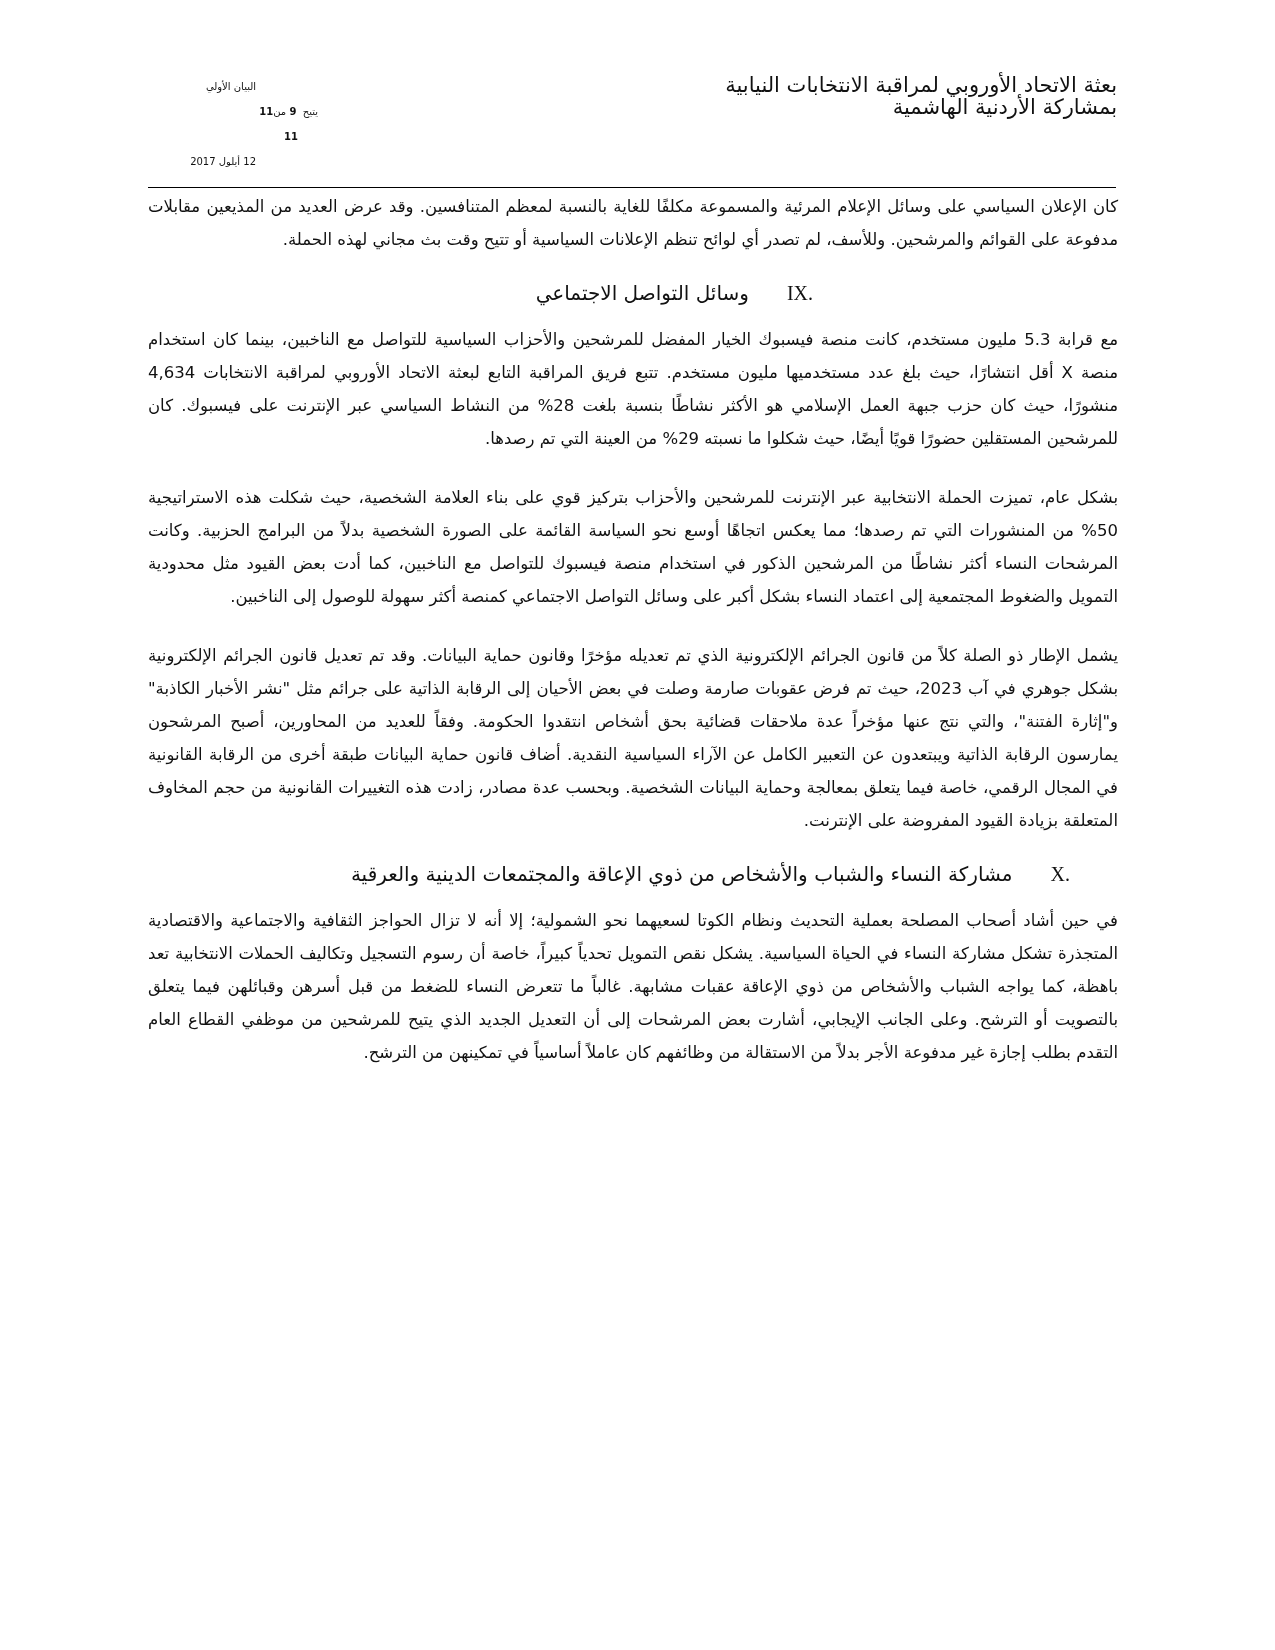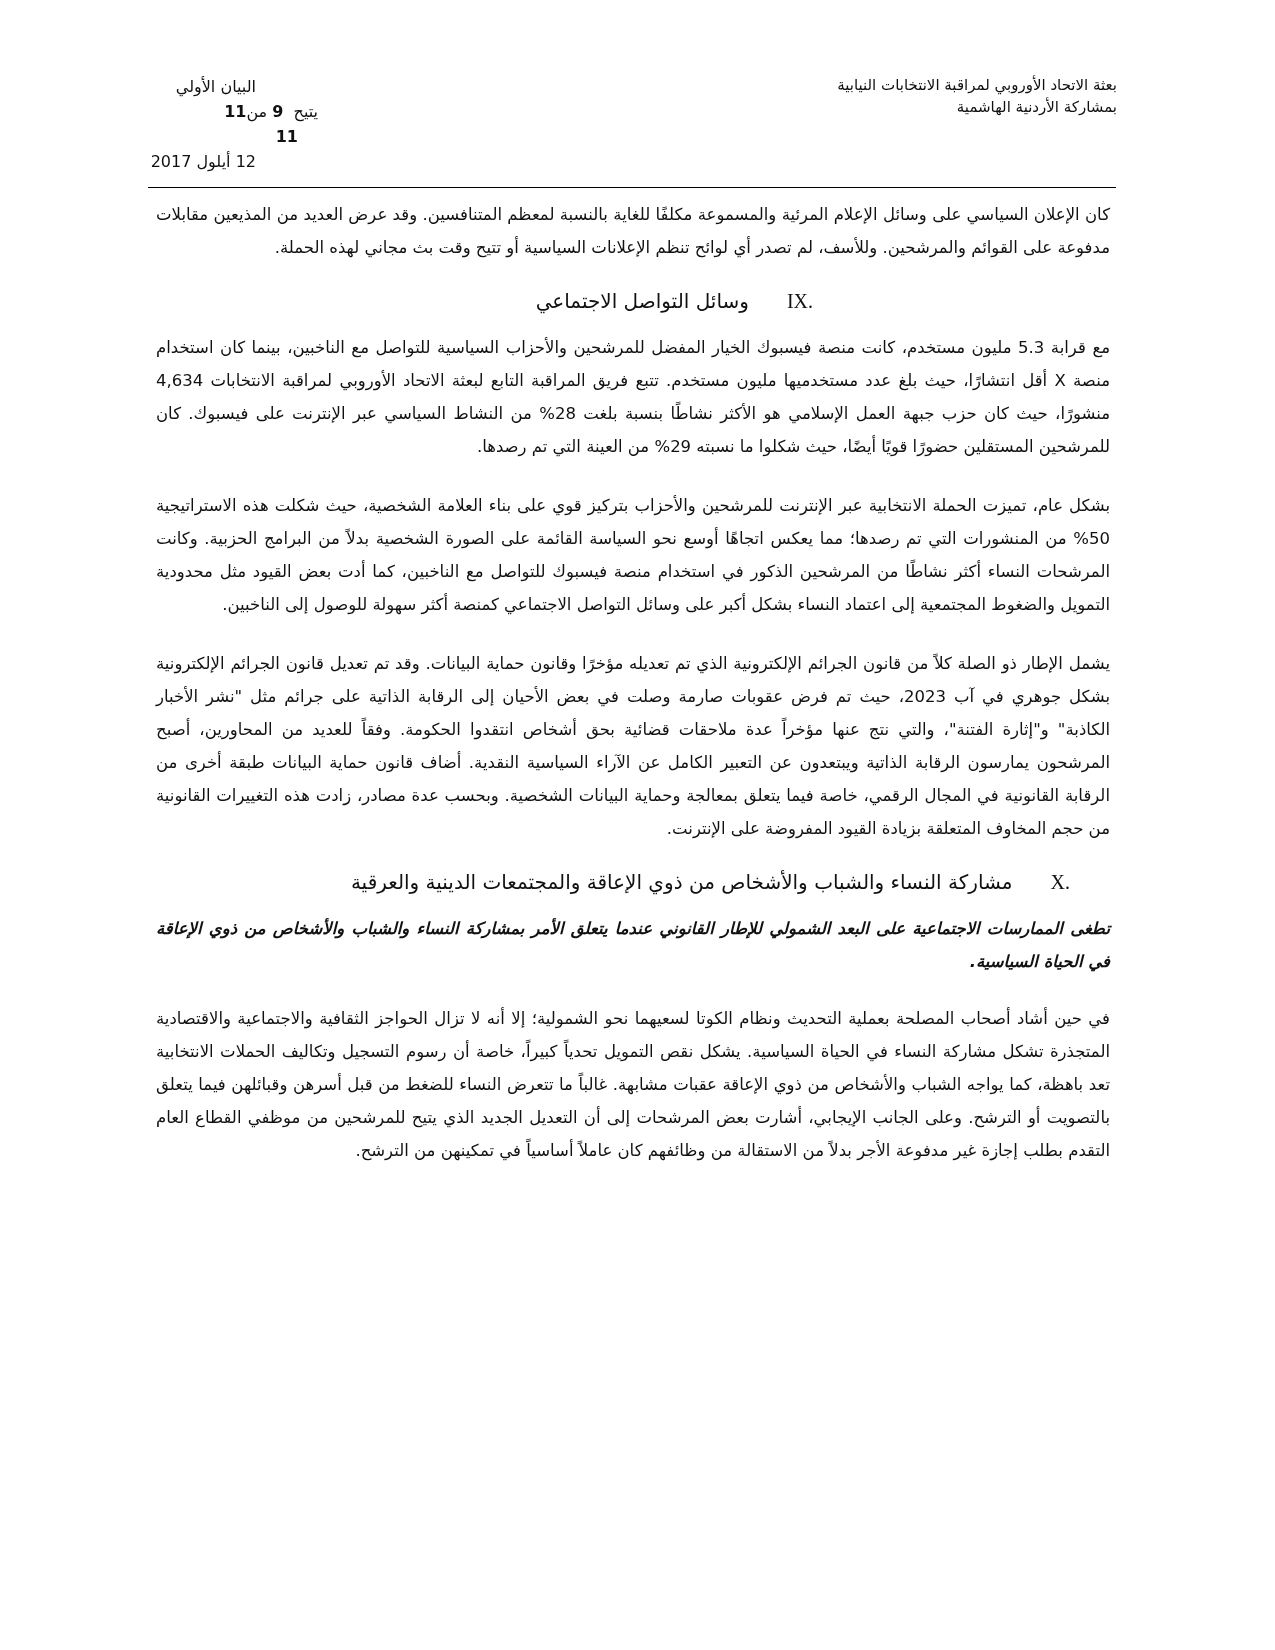--- a/index.html
+++ b/index.html
@@ -1,36 +1,36 @@
 <!DOCTYPE html>
 <html><head>
 <meta charset="utf-8">
 <style>
   html, body { margin: 0; padding: 0; background: #ffffff; }
   body { width: 1275px; height: 1650px; position: relative; overflow: hidden; color: #111; }
   .page { position: absolute; left: 0; top: 0; width: 1275px; height: 1650px; }
   .hdr-right {
     position: absolute; right: 158px; top: 74px; direction: rtl; text-align: right;
-    font-family: "DejaVu Sans", sans-serif; font-size: 15px; line-height: 22px;
+    font-family: "DejaVu Sans", sans-serif; font-size: 21px; line-height: 22px;
   }
   .hdr-left {
     position: absolute; left: 148px; top: 74px; width: 170px; direction: rtl; text-align: right;
-    font-family: "DejaVu Sans", sans-serif; font-size: 16px; line-height: 25px;
+    font-family: "DejaVu Sans", sans-serif; font-size: 10px; line-height: 25px;
   }
   .hdr-left .l1 { padding-right: 62px; }
   .hdr-left .l2 { padding-right: 0; }
   .hdr-left .l3 { padding-right: 20px; font-weight: bold; }
   .hdr-left .l4 { padding-right: 62px; }
   .hdr-left b { font-weight: bold; }
   .rule { position: absolute; left: 148px; width: 968px; top: 187px; height: 0; border-top: 1.5px solid #000; }
   .content {
     position: absolute; left: 148px; top: 190px; width: 970px; direction: rtl; text-align: justify;
     font-family: "DejaVu Sans", sans-serif; font-size: 16.5px; line-height: 33px;
   }
-  .content p { margin: 8px; text-align-last: right; }
+  .content p { margin: 0; text-align-last: right; }
   .content p.para { margin-bottom: 26px; }
   .sec-title {
     font-size: 20px; font-weight: normal; margin: 26px 0 18px 0; line-height: 23px; padding-right: 0;
   }
   .sec-title .num { font-family: "Liberation Serif", serif; display: inline-block; margin-left: 38px; direction: ltr; }
   .sec-title.ix { margin-right: 305px; }
   .sec-title.x { margin-right: 48px; }
   .lead {
     font-weight: bold; font-style: italic; margin-bottom: 24px !important; line-height: 33px;
   }
@@ -60,17 +60,16 @@
     <div class="sec-title ix">
       <span class="num">IX.</span><span>وسائل التواصل الاجتماعي</span>
     </div>
     <p class="para">مع قرابة 5.3 مليون مستخدم، كانت منصة فيسبوك الخيار المفضل للمرشحين والأحزاب السياسية للتواصل مع الناخبين، بينما كان استخدام منصة X أقل انتشارًا، حيث بلغ عدد مستخدميها مليون مستخدم. تتبع فريق المراقبة التابع لبعثة الاتحاد الأوروبي لمراقبة الانتخابات 4,634 منشورًا، حيث كان حزب جبهة العمل الإسلامي هو الأكثر نشاطًا بنسبة بلغت 28% من النشاط السياسي عبر الإنترنت على فيسبوك. كان للمرشحين المستقلين حضورًا قويًا أيضًا، حيث شكلوا ما نسبته 29% من العينة التي تم رصدها.</p>
     <p class="para">بشكل عام، تميزت الحملة الانتخابية عبر الإنترنت للمرشحين والأحزاب بتركيز قوي على بناء العلامة الشخصية، حيث شكلت هذه الاستراتيجية 50% من المنشورات التي تم رصدها؛ مما يعكس اتجاهًا أوسع نحو السياسة القائمة على الصورة الشخصية بدلاً من البرامج الحزبية. وكانت المرشحات النساء أكثر نشاطًا من المرشحين الذكور في استخدام منصة فيسبوك للتواصل مع الناخبين، كما أدت بعض القيود مثل محدودية التمويل والضغوط المجتمعية إلى اعتماد النساء بشكل أكبر على وسائل التواصل الاجتماعي كمنصة أكثر سهولة للوصول إلى الناخبين.</p>
     <p class="para">يشمل الإطار ذو الصلة كلاً من قانون الجرائم الإلكترونية الذي تم تعديله مؤخرًا وقانون حماية البيانات. وقد تم تعديل قانون الجرائم الإلكترونية بشكل جوهري في آب 2023، حيث تم فرض عقوبات صارمة وصلت في بعض الأحيان إلى الرقابة الذاتية على جرائم مثل "نشر الأخبار الكاذبة" و"إثارة الفتنة"، والتي نتج عنها مؤخراً عدة ملاحقات قضائية بحق أشخاص انتقدوا الحكومة. وفقاً للعديد من المحاورين، أصبح المرشحون يمارسون الرقابة الذاتية ويبتعدون عن التعبير الكامل عن الآراء السياسية النقدية. أضاف قانون حماية البيانات طبقة أخرى من الرقابة القانونية في المجال الرقمي، خاصة فيما يتعلق بمعالجة وحماية البيانات الشخصية. وبحسب عدة مصادر، زادت هذه التغييرات القانونية من حجم المخاوف المتعلقة بزيادة القيود المفروضة على الإنترنت.</p>
 
     <div class="sec-title x">
       <span class="num">X.</span><span>مشاركة النساء والشباب والأشخاص من ذوي الإعاقة والمجتمعات الدينية والعرقية</span>
     </div>
-    <p class="lead">تطغى الممارسات الاجتماعية على البعد الشمولي للإطار القانوني عندما يتعلق الأمر بمشاركة النساء والشباب والأشخاص من ذوي الإعاقة في الحياة السياسية.</p>
     <p class="para">في حين أشاد أصحاب المصلحة بعملية التحديث ونظام الكوتا لسعيهما نحو الشمولية؛ إلا أنه لا تزال الحواجز الثقافية والاجتماعية والاقتصادية المتجذرة تشكل مشاركة النساء في الحياة السياسية. يشكل نقص التمويل تحدياً كبيراً، خاصة أن رسوم التسجيل وتكاليف الحملات الانتخابية تعد باهظة، كما يواجه الشباب والأشخاص من ذوي الإعاقة عقبات مشابهة. غالباً ما تتعرض النساء للضغط من قبل أسرهن وقبائلهن فيما يتعلق بالتصويت أو الترشح. وعلى الجانب الإيجابي، أشارت بعض المرشحات إلى أن التعديل الجديد الذي يتيح للمرشحين من موظفي القطاع العام التقدم بطلب إجازة غير مدفوعة الأجر بدلاً من الاستقالة من وظائفهم كان عاملاً أساسياً في تمكينهن من الترشح.</p>
   </div>
 
 </div>
 
 </body></html>

